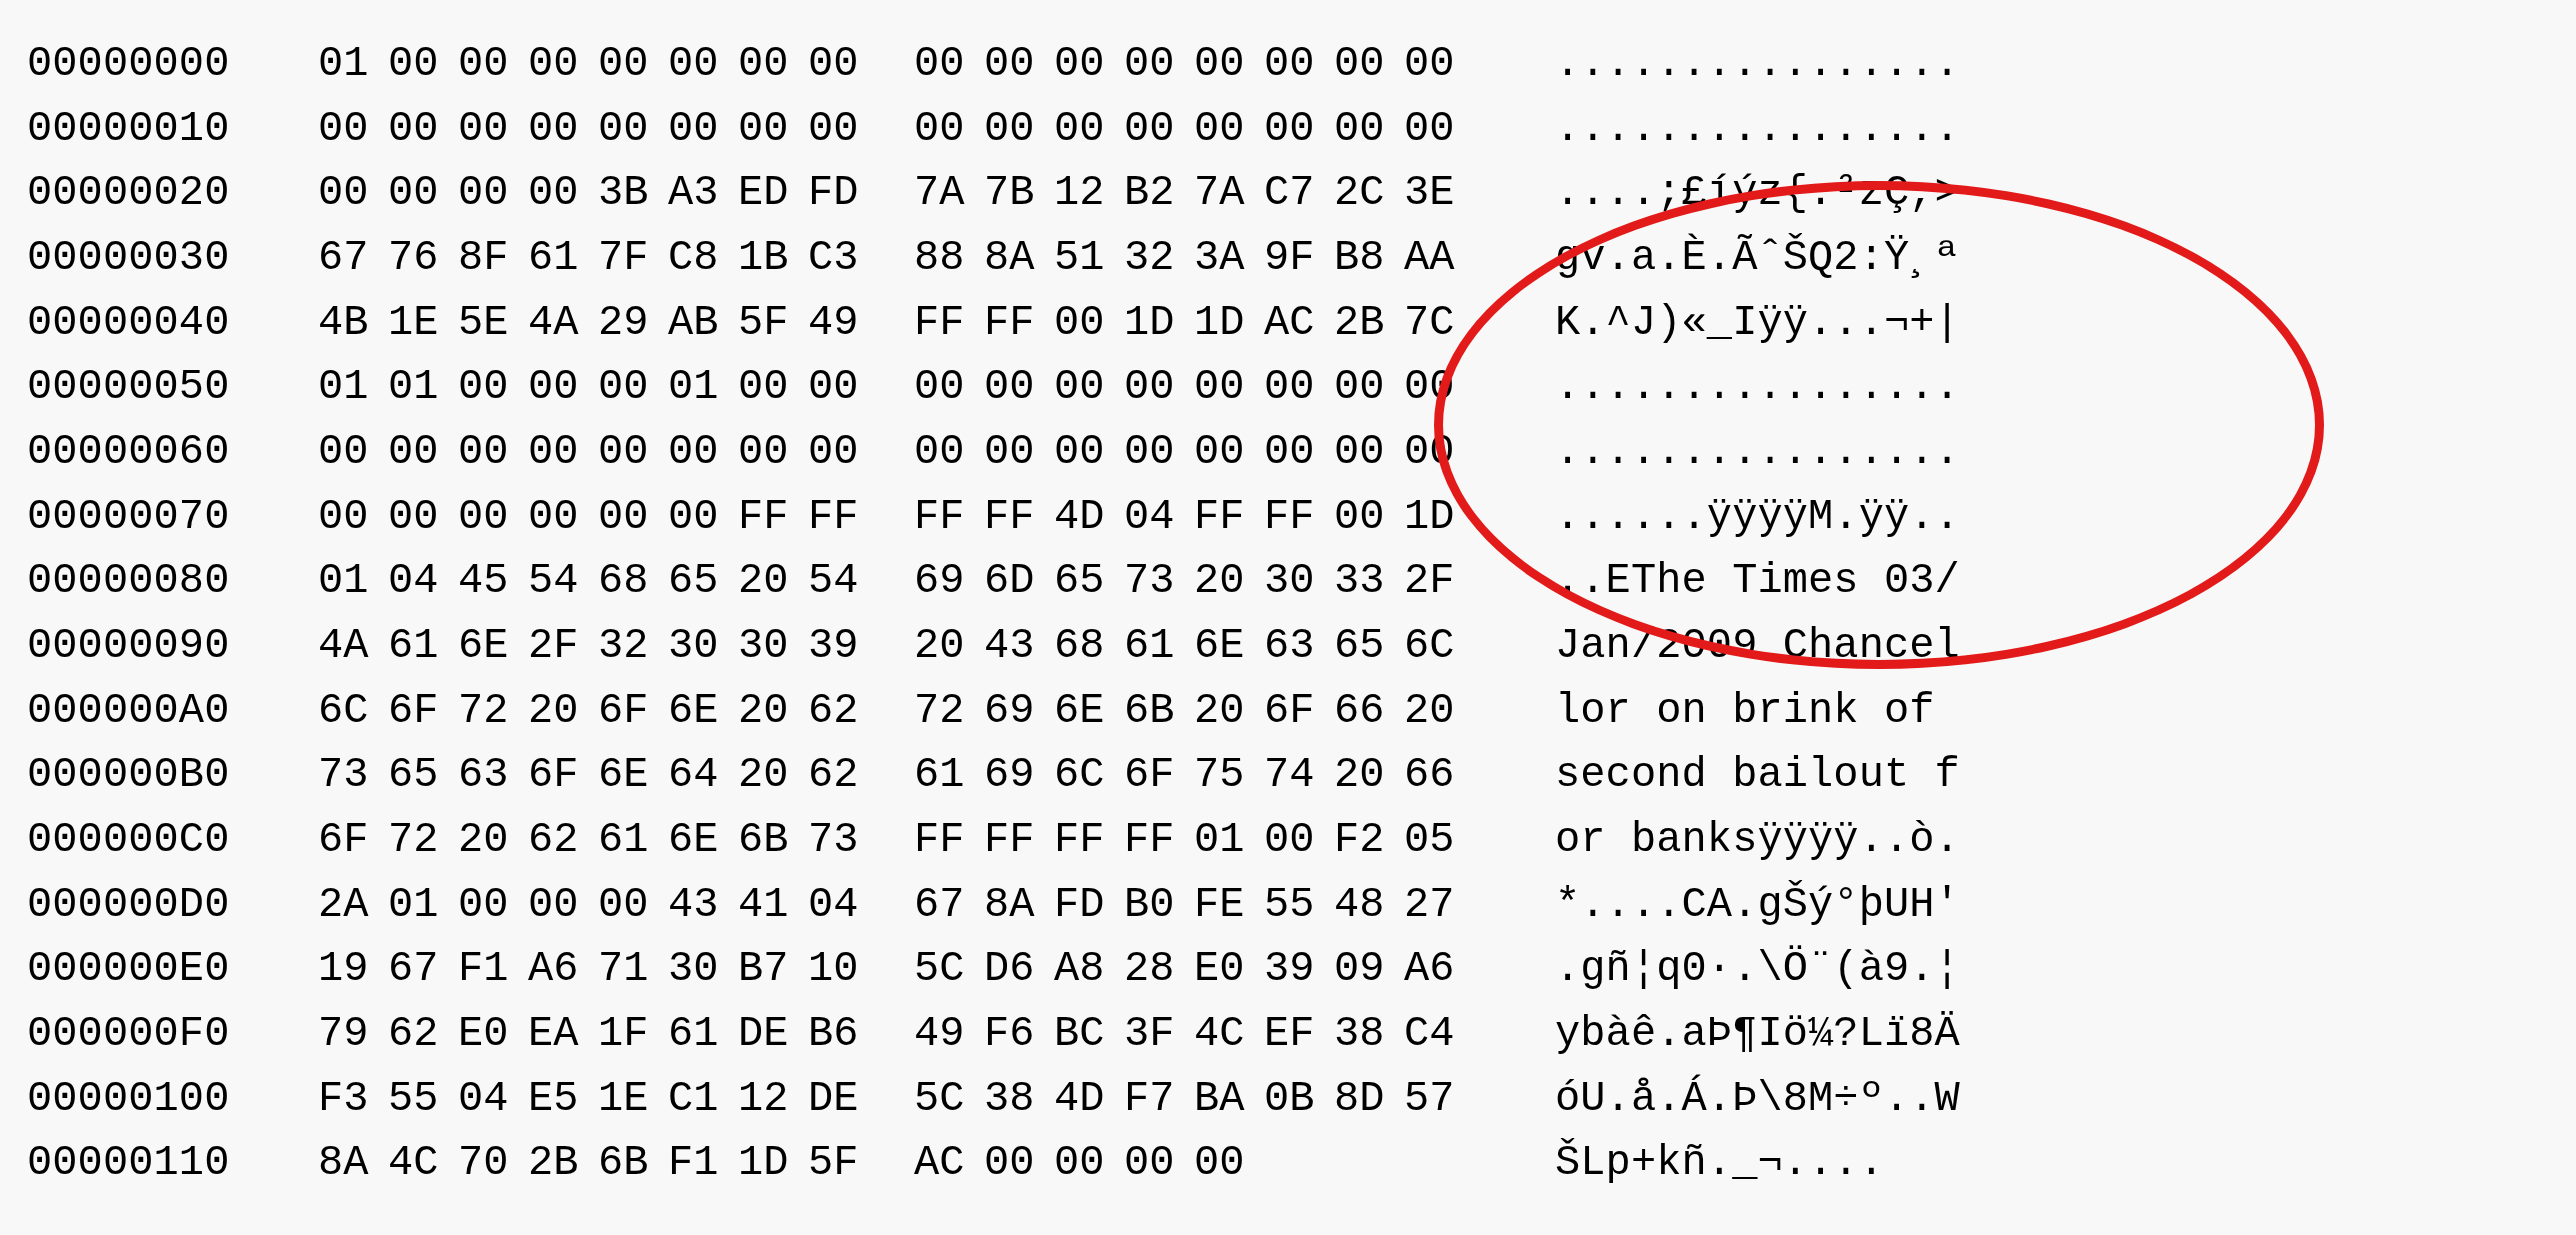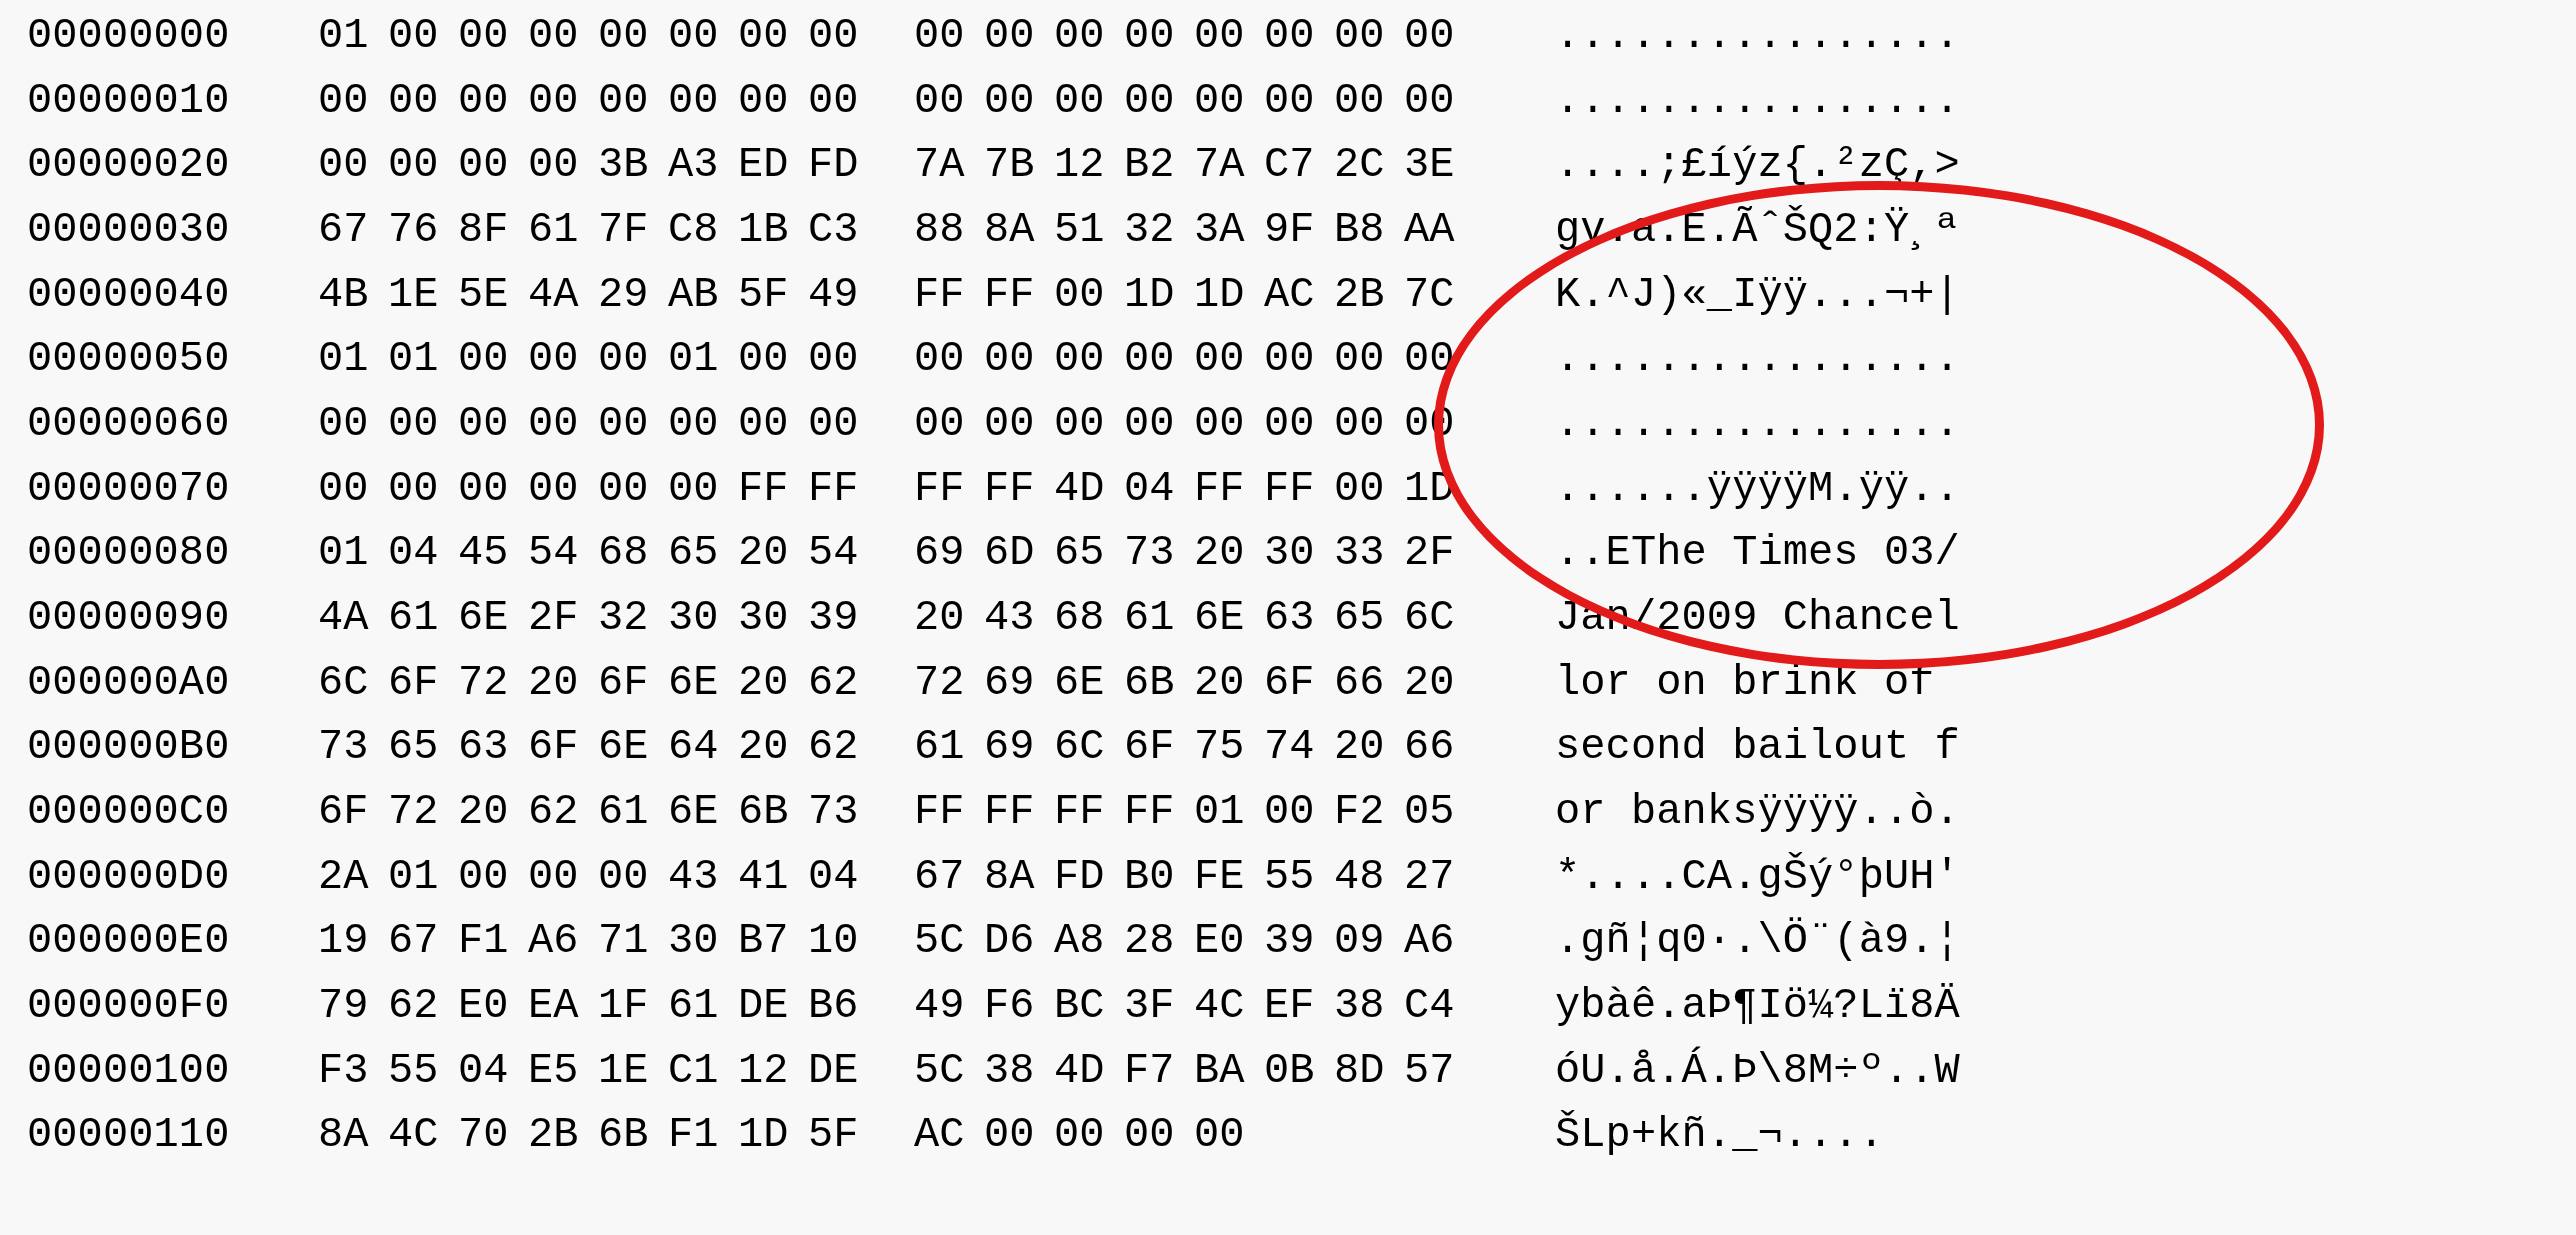--- a/index.html
+++ b/index.html
@@ -11,21 +11,21 @@
     font-family: "Courier New", Courier, monospace;
     font-size: 42px;
     color: #000;
     overflow: hidden;
   }
   .viewport {
     position: relative;
     width: 2576px;
     height: 1074px;
     box-sizing: border-box;
-    padding: 4px 27px 20px 27px;
+    padding: 32px 27px 20px 27px;
     letter-spacing: 0.1px;
   }
   .row {
     display: flex;
     align-items: baseline;
     line-height: 1.54;
     white-space: pre;
   }
   .offset {
     width: 255px;

